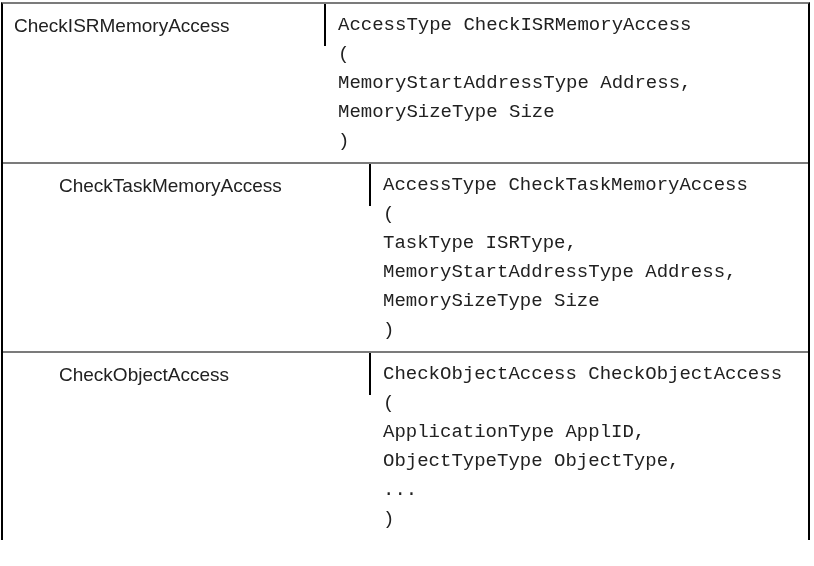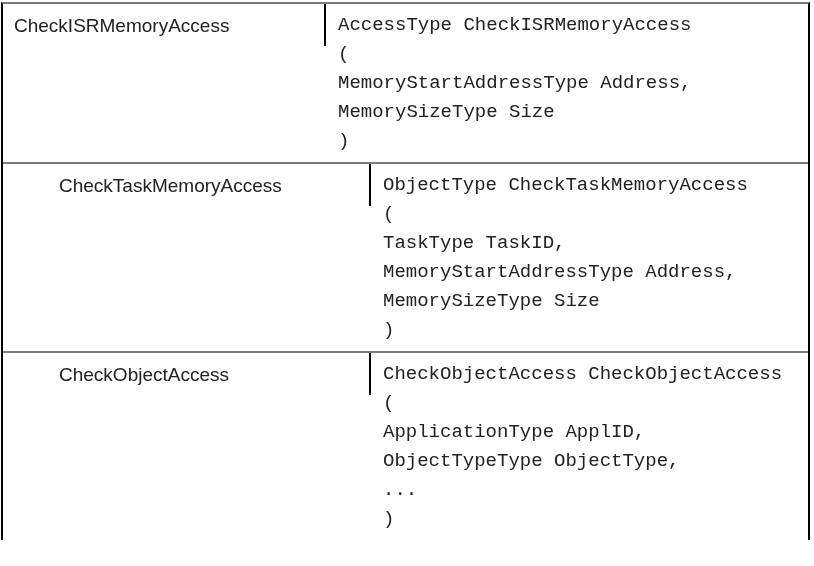--- a/index.html
+++ b/index.html
@@ -61,23 +61,23 @@
         <div class="sig-line">(</div>
         <div class="sig-line">MemoryStartAddressType Address,</div>
         <div class="sig-line">MemorySizeType Size</div>
         <div class="sig-line">)</div>
       </div>
   </div>
 
   <div class="row">
     <div class="cell name">CheckTaskMemoryAccess</div>
     <div class="cell sig">
-        <div class="sig-line">ObjectType CheckTaskMemoryAccess</div>
+        <div class="sig-line">AccessType CheckTaskMemoryAccess</div>
         <div class="sig-line">(</div>
-        <div class="sig-line">TaskType TaskID,</div>
+        <div class="sig-line">TaskType ISRType,</div>
         <div class="sig-line">MemoryStartAddressType Address,</div>
         <div class="sig-line">MemorySizeType Size</div>
         <div class="sig-line">)</div>
       </div>
   </div>
 
   <div class="row">
     <div class="cell name">CheckObjectAccess</div>
     <div class="cell sig">
         <div class="sig-line">CheckObjectAccess CheckObjectAccess</div>

